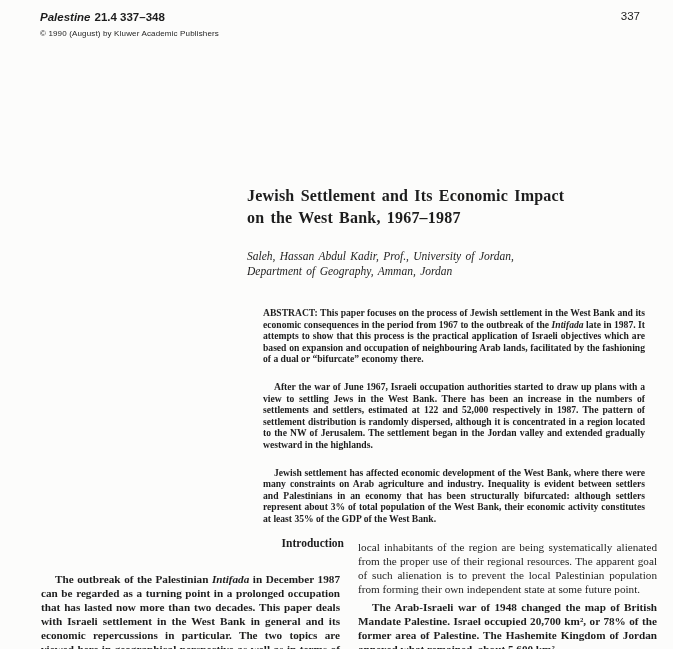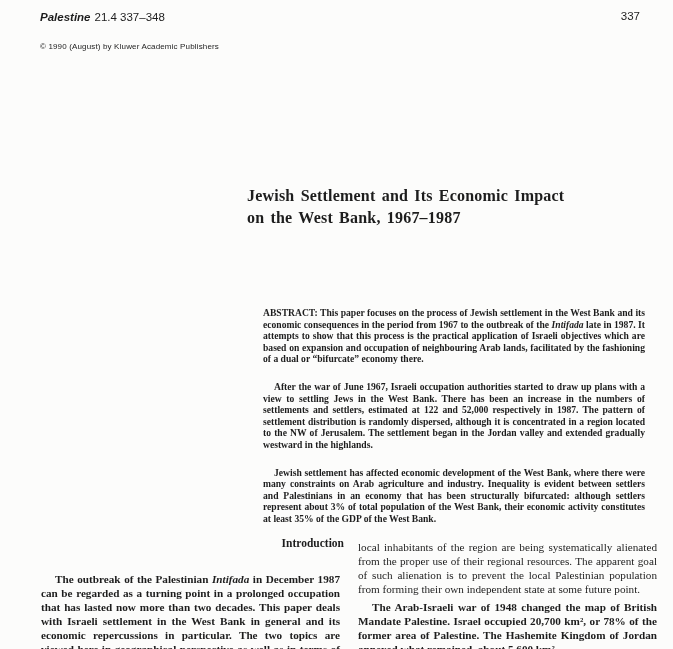--- a/index.html
+++ b/index.html
@@ -11,22 +11,22 @@
   }
   .page{position:absolute;inset:0;}
 
   
   .header-left{
     position:absolute;left:40px;top:10px;
     font-family:"Liberation Sans","DejaVu Sans",sans-serif;
   }
   .journal-line{font-size:11.5px;line-height:14px;}
   .journal-name{font-weight:bold;font-style:italic;}
-  .journal-issue{font-weight:normal;margin-left:4px;}
-  .copyright{font-size:8px;line-height:10px;margin-top:18px;letter-spacing:.15px;}
+  .journal-issue{font-weight:bold;margin-left:4px;}
+  .copyright{font-size:8px;line-height:10px;margin-top:5px;letter-spacing:.15px;}
   .page-number{
     position:absolute;right:33px;top:10px;
     font-family:"Liberation Sans","DejaVu Sans",sans-serif;
     font-size:11.5px;
     text-align:right;
   }
 
   
   .article-title{
     position:absolute;left:247px;top:185px;width:420px;
@@ -69,20 +69,24 @@
     <div class="copyright">© 1990 (August) by Kluwer Academic Publishers</div>
   </div>
 
   <div class="page-number">337</div>
 
   <div class="article-title">
     <div>Jewish Settlement and Its Economic Impact</div>
     <div>on the West Bank, 1967–1987</div>
   </div>
 
+  <div class="author">
+    <div>Saleh, Hassan Abdul Kadir, Prof., University of Jordan,</div>
+    <div>Department of Geography, Amman, Jordan</div>
+  </div>
 
   <div class="abstract">
     <p><span>ABSTRACT: This paper focuses on the process of Jewish settlement in the West Bank and its economic consequences in the period from 1967 to the outbreak of the </span><span class="em">Intifada</span><span> late in 1987. It attempts to show that this process is the practical application of Israeli objectives which are based on expansion and occupation of neighbouring Arab lands, facilitated by the fashioning of a dual or “bifurcate” economy there.</span></p>
     <p class="indent">After the war of June 1967, Israeli occupation authorities started to draw up plans with a view to settling Jews in the West Bank. There has been an increase in the numbers of settlements and settlers, estimated at 122 and 52,000 respectively in 1987. The pattern of settlement distribution is randomly dispersed, although it is concentrated in a region located to the NW of Jerusalem. The settlement began in the Jordan valley and extended gradually westward in the highlands.</p>
     <p class="indent">Jewish settlement has affected economic development of the West Bank, where there were many constraints on Arab agriculture and industry. Inequality is evident between settlers and Palestinians in an economy that has been structurally bifurcated: although settlers represent about 3% of total population of the West Bank, their economic activity constitutes at least 35% of the GDP of the West Bank.</p>
   </div>
 
   <div class="columns">
     <div class="col">
       <h2 class="col-heading">Introduction</h2>

